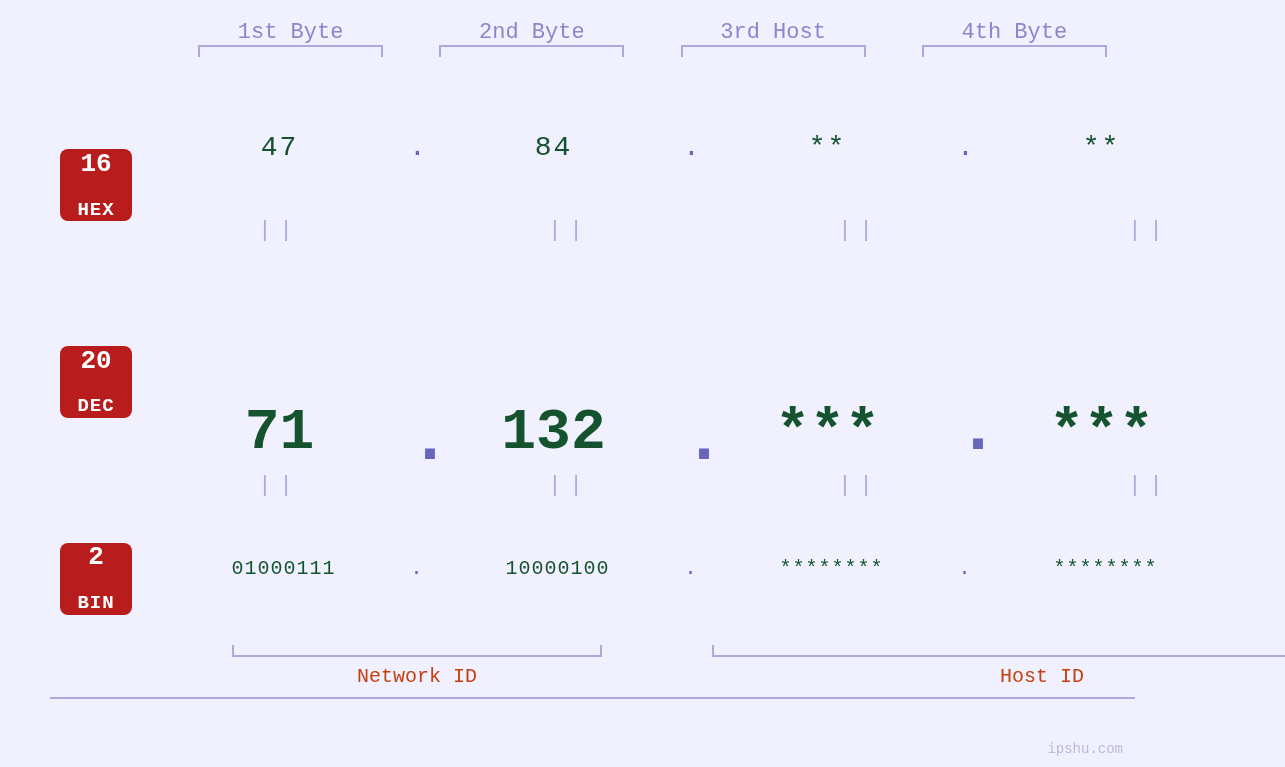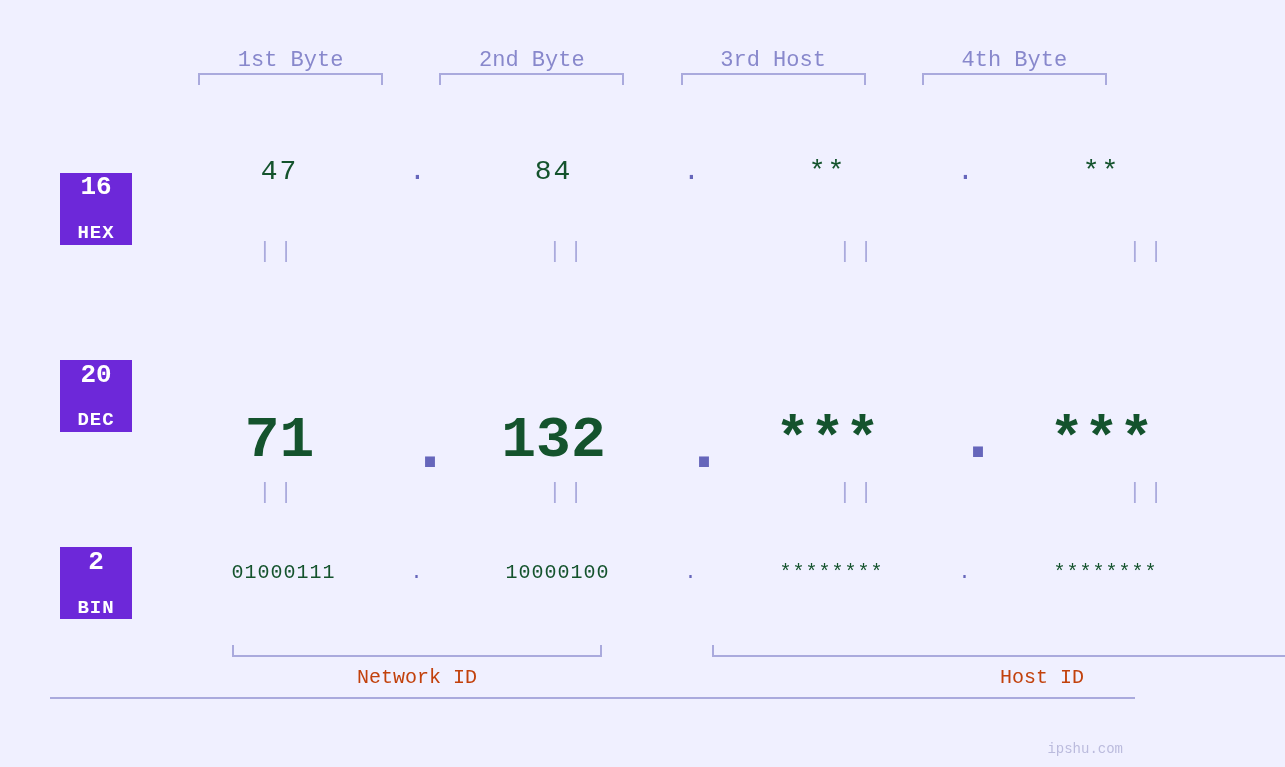--- a/index.html
+++ b/index.html
@@ -22,21 +22,20 @@
       padding: 0 150px 0 50px;
     }
 
     
     .byte-headers {
       display: flex;
       justify-content: flex-end;
       padding-top: 20px;
       margin-left: 120px;
       gap: 0;
-      margin-top: 28px;
     }
 
     .byte-header {
       width: 275px;
       text-align: center;
       color: #8888cc;
       font-size: 22px;
       font-family: 'Courier New', Courier, monospace;
     }
 
@@ -73,23 +72,23 @@
     .badges-col {
       display: flex;
       flex-direction: column;
       justify-content: space-around;
       align-items: center;
       width: 120px;
       padding: 20px 10px;
     }
 
     .badge {
-      background: #6d28d9;
+      background: #b91c1c;
       color: white;
-      border-radius: 0;
+      border-radius: 8px;
       width: 72px;
       height: 72px;
       display: flex;
       flex-direction: column;
       align-items: center;
       justify-content: center;
       gap: 20px;
     }
 
     .badge-num {

